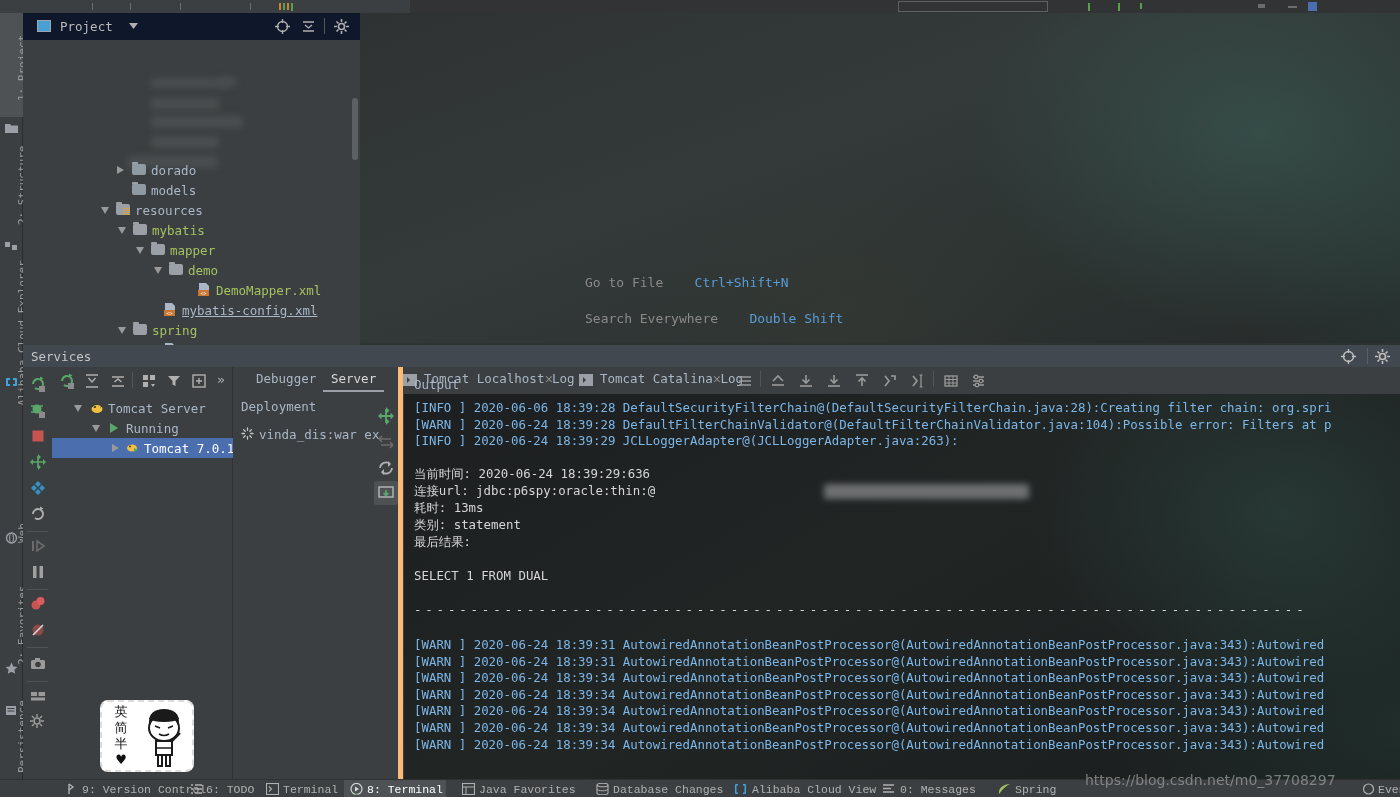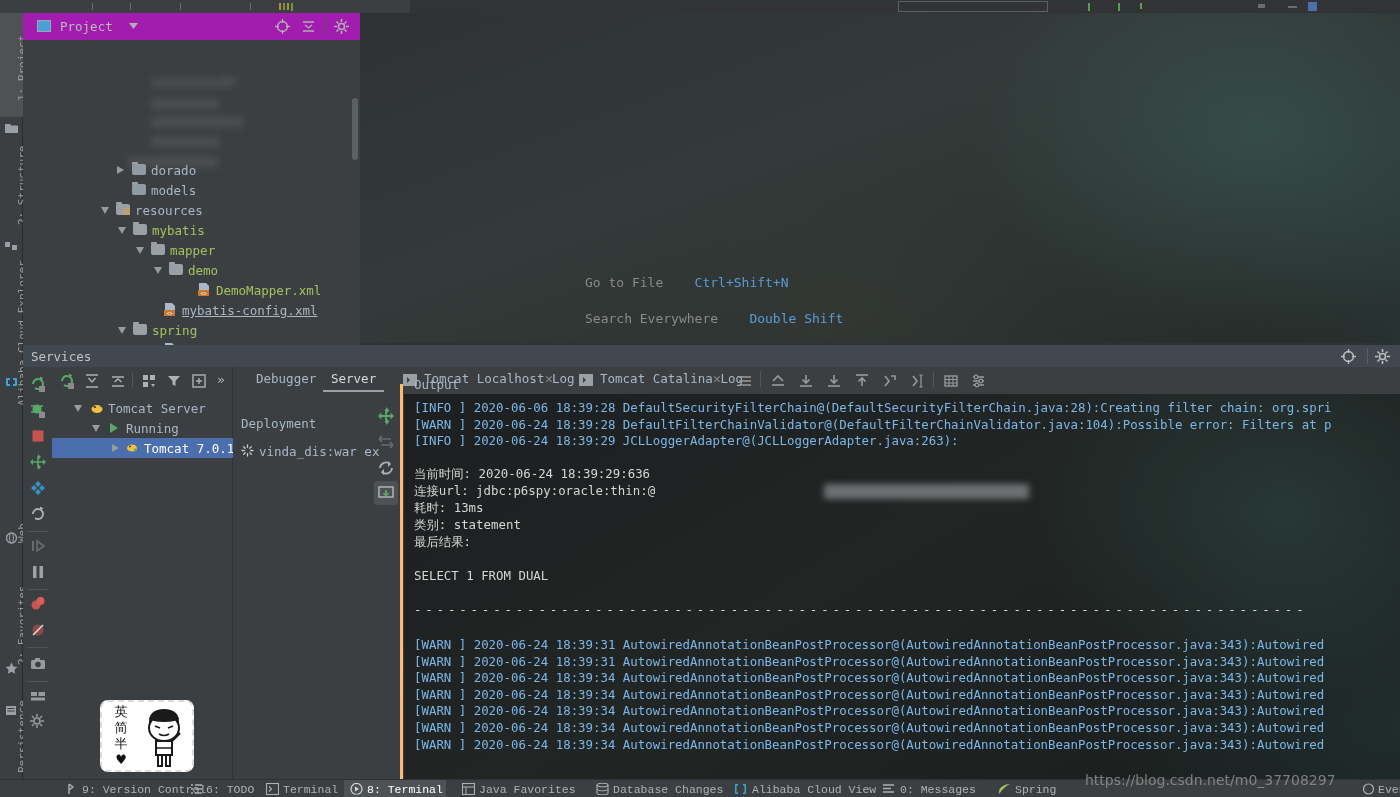--- a/index.html
+++ b/index.html
@@ -23,21 +23,21 @@
   
   #leftbar{position:absolute;left:0;top:13px;width:23px;height:766px;background:#3c3f41;
            border-right:1px solid #2b2b2b;}
   .vtab{position:absolute;left:0;width:23px;color:#9a9a9a;font-size:11px;
         font-family:"DejaVu Sans Mono","Liberation Mono",monospace;}
   .vtab .vtxt{display:block;white-space:nowrap;transform:rotate(-90deg);transform-origin:left top;}
   .vtab.sel{background:#4e5254;}
   .vicon{position:absolute;left:4px;width:15px;height:14px;}
 
   
-  #project{position:absolute;left:23px;top:13px;width:337px;height:332px;background:#a21caf;}
+  #project{position:absolute;left:23px;top:13px;width:337px;height:332px;background:#0f172a;}
   #prjhead{position:absolute;left:0;top:0;width:337px;height:27px;}
   #prjhead .ttl{position:absolute;left:37px;top:6px;color:#bbbbbb;font-size:12.5px;}
   #prjicon{position:absolute;left:14px;top:7px;width:14px;height:12px;background:#4a9fd4;border:1px solid #9aa7b0;}
   .hdicon{position:absolute;top:5px;width:17px;height:17px;}
   #prjtree{position:absolute;left:0;top:27px;width:337px;height:305px;background:#3c3f41;overflow:hidden;}
   .trow{position:absolute;left:0;width:337px;height:20px;white-space:nowrap;font-size:12.5px;}
   .tri{position:absolute;top:6px;width:0;height:0;border-style:solid;}
   .tri.r{border-width:4.5px 0 4.5px 7px;border-color:transparent transparent transparent #9a9a9a;}
   .tri.d{border-width:7px 4.5px 0 4.5px;border-color:#9a9a9a transparent transparent transparent;margin-top:1px;}
   .tlabel{position:absolute;top:3px;}
@@ -82,21 +82,21 @@
   #svctree{position:absolute;left:29px;top:22px;width:181px;height:412px;background:#3c3f41;
            border-right:1px solid #2f3133;}
   #svctoolbar{position:absolute;left:0;top:0;width:181px;height:27px;}
   .stbi{position:absolute;top:5px;width:18px;height:18px;}
   .srow{position:absolute;left:0;width:181px;height:20px;white-space:nowrap;font-size:12.5px;}
   .srow.sel{background:#4b6eaf;}
   .srow.sel .tlabel{color:#ffffff;}
 
   
   #deploy{position:absolute;left:210px;top:22px;width:170px;height:412px;background:#3c3f41;
-          border-right:3px solid #fdba74;margin-top:17px;}
+          border-right:5px solid #fdba74;}
   #deptabs{position:absolute;left:0;top:0;width:170px;height:27px;}
   .ctab{position:absolute;top:4px;font-size:12.5px;color:#a9b7c6;white-space:nowrap;}
   .ctab.on{color:#d8d8d8;}
   .ctab.on:after{content:"";position:absolute;left:-8px;bottom:-6px;width:calc(100% + 16px);height:2px;background:#9aa0a6;}
   #dephdr{position:absolute;left:0;top:27px;width:170px;height:27px;}
   #dephdr .lbl{position:absolute;left:8px;top:5px;font-size:12.5px;color:#a9b7c6;}
   #depitem{position:absolute;left:0;top:57px;width:170px;height:20px;white-space:nowrap;font-size:12.5px;}
   .dpb{position:absolute;left:352px;width:22px;height:22px;}
 
   

